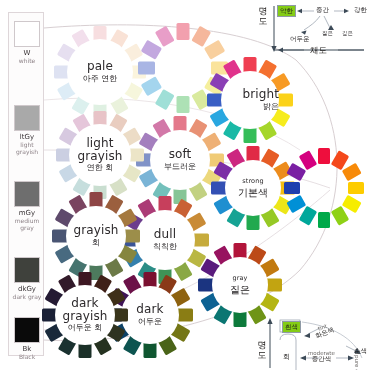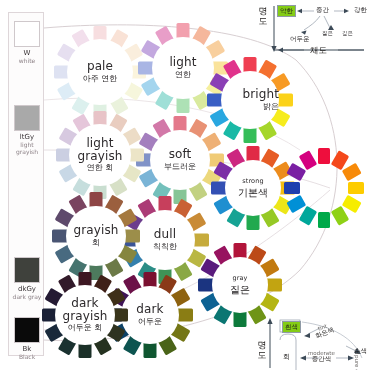--- a/index.html
+++ b/index.html
@@ -74,20 +74,25 @@
       <div class="gray-cell" style="top: 8px;">
         <div class="gray-chip" style="background: rgb(255, 255, 255);"></div>
         <div class="gray-abbr">W</div>
         <div class="gray-full">white</div>
       </div>
       <div class="gray-cell" style="top: 92px;">
         <div class="gray-chip" style="background: rgb(169, 169, 169);"></div>
         <div class="gray-abbr">ltGy</div>
         <div class="gray-full">light grayish</div>
       </div>
+      <div class="gray-cell" style="top: 168px;">
+        <div class="gray-chip" style="background: rgb(110, 110, 110);"></div>
+        <div class="gray-abbr">mGy</div>
+        <div class="gray-full">medium gray</div>
+      </div>
       <div class="gray-cell" style="top: 244px;">
         <div class="gray-chip" style="background: rgb(63, 65, 60);"></div>
         <div class="gray-abbr">dkGy</div>
         <div class="gray-full">dark gray</div>
       </div>
       <div class="gray-cell" style="top: 304px;">
         <div class="gray-chip" style="background: rgb(10, 10, 10);"></div>
         <div class="gray-abbr">Bk</div>
         <div class="gray-full">Black</div>
       </div>
@@ -165,24 +170,20 @@
           <i style="background: rgb(164, 213, 238);"></i>
         </div>
         <div class="petal" style="--pw: 13px; --ph: 17px; --pr: 45px; transform: rotate(270deg);">
           <i style="background: rgb(169, 181, 228);"></i>
         </div>
         <div class="petal" style="--pw: 13px; --ph: 17px; --pr: 45px; transform: rotate(300deg);">
           <i style="background: rgb(195, 168, 223);"></i>
         </div>
         <div class="petal" style="--pw: 13px; --ph: 17px; --pr: 45px; transform: rotate(330deg);">
           <i style="background: rgb(232, 158, 200);"></i>
-        </div>
-        <div class="hub" style="width: 62px; height: 62px;">
-          <div class="en">light</div>
-          <div class="ko">연한</div>
         </div>
       </div>
       <div class="wheel" style="left: 195.5px; top: 45.5px; width: 109px; height: 109px;">
         <div class="petal" style="--pw: 13px; --ph: 17px; --pr: 43px; transform: rotate(0deg);">
           <i style="background: rgb(239, 63, 82);"></i>
         </div>
         <div class="petal" style="--pw: 13px; --ph: 17px; --pr: 43px; transform: rotate(30deg);">
           <i style="background: rgb(244, 112, 47);"></i>
         </div>
         <div class="petal" style="--pw: 13px; --ph: 17px; --pr: 43px; transform: rotate(60deg);">

